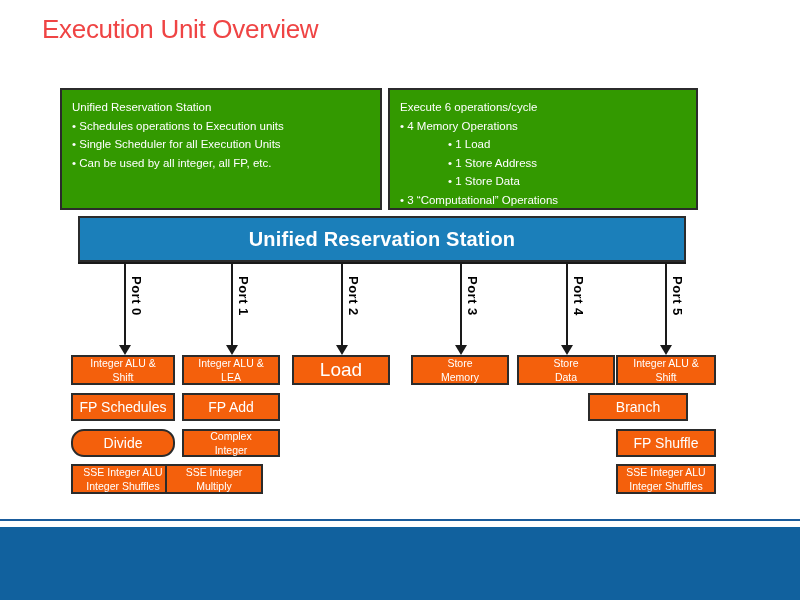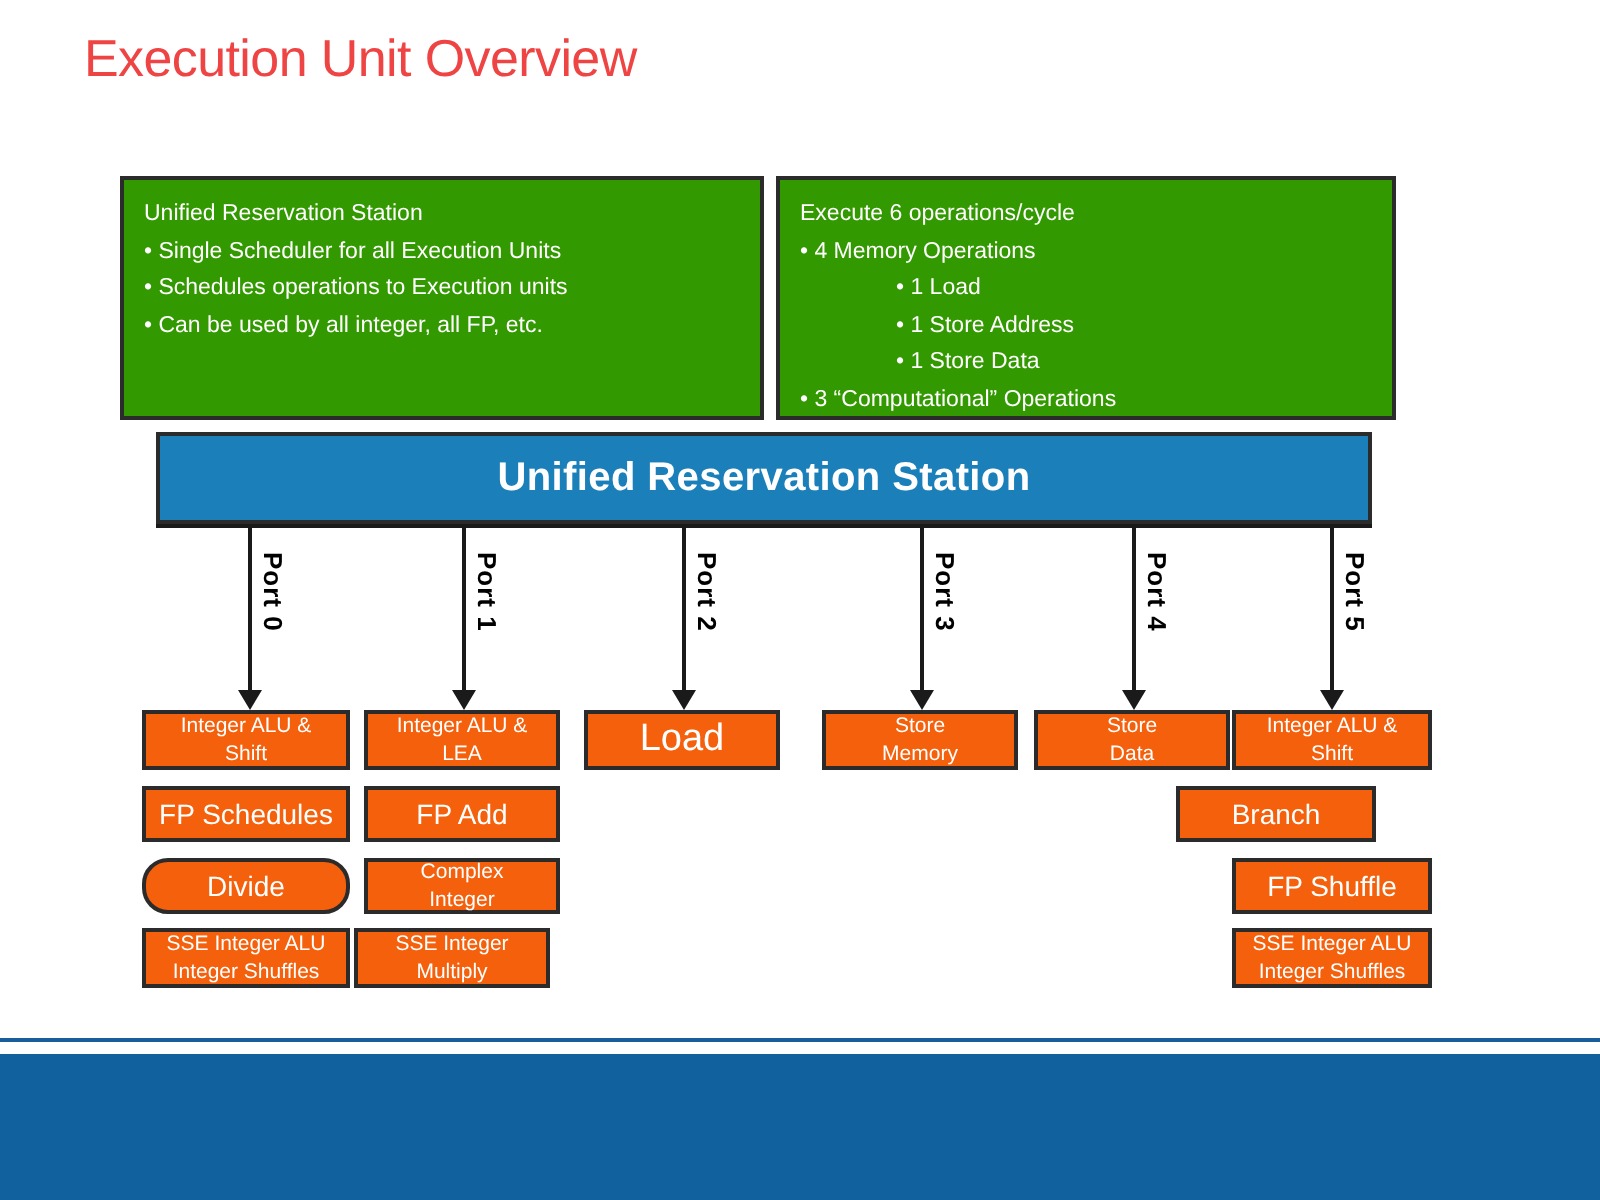--- a/index.html
+++ b/index.html
@@ -97,22 +97,22 @@
     background:#11619e;
   }
 </style>
 </head>
 <body>
 
 <div id="slide-title">Execution Unit Overview</div>
 
 <div class="green-box" id="green-left">
   <div class="gb-line">Unified Reservation Station</div>
+  <div class="gb-line gb-l2">• Schedules operations to Execution units</div>
   <div class="gb-line gb-l2">• Single Scheduler for all Execution Units</div>
-  <div class="gb-line gb-l2">• Schedules operations to Execution units</div>
   <div class="gb-line gb-l2">• Can be used by all integer, all FP, etc.</div>
 </div>
 
 <div class="green-box" id="green-right">
   <div class="gb-line">Execute 6 operations/cycle</div>
   <div class="gb-line gb-l2">• 4 Memory Operations</div>
   <div class="gb-line gb-l3">• 1 Load</div>
   <div class="gb-line gb-l3">• 1 Store Address</div>
   <div class="gb-line gb-l3">• 1 Store Data</div>
   <div class="gb-line gb-l2">• 3 “Computational” Operations</div>
@@ -163,21 +163,21 @@
       <span class="u-l">Integer ALU &amp;</span>
       <span class="u-l">LEA</span>
     </div>
     <div class="unit u-medium" style="left: 182px; width: 98px; top: 393px; height: 28px;">
       <span class="u-l">FP Add</span>
     </div>
     <div class="unit u-small" style="left: 182px; width: 98px; top: 429px; height: 28px;">
       <span class="u-l">Complex</span>
       <span class="u-l">Integer</span>
     </div>
-    <div class="unit u-small" style="left: 177px; width: 98px; top: 464px; height: 30px; text-align: center;">
+    <div class="unit u-small" style="left: 165px; width: 98px; top: 464px; height: 30px; text-align: center;">
       <span class="u-l">SSE Integer</span>
       <span class="u-l">Multiply</span>
     </div>
     <div class="unit u-large" style="left: 292px; width: 98px; top: 355px; height: 30px;">
       <span class="u-l">Load</span>
     </div>
     <div class="unit u-small" style="left: 411px; width: 98px; top: 355px; height: 30px;">
       <span class="u-l">Store</span>
       <span class="u-l">Memory</span>
     </div>

